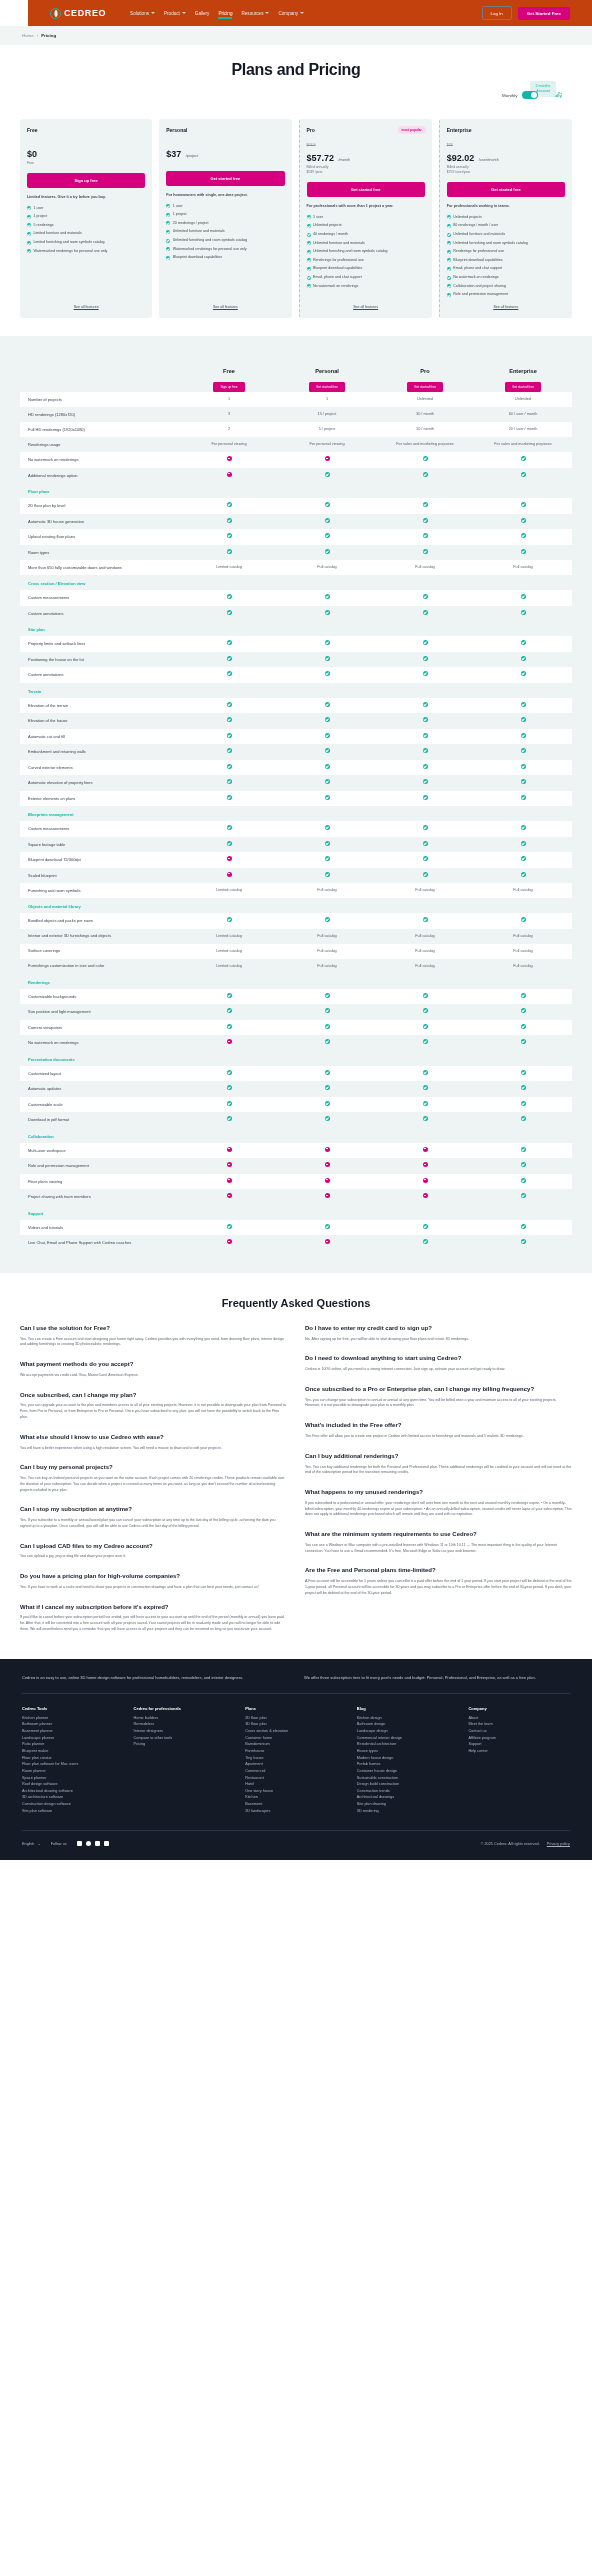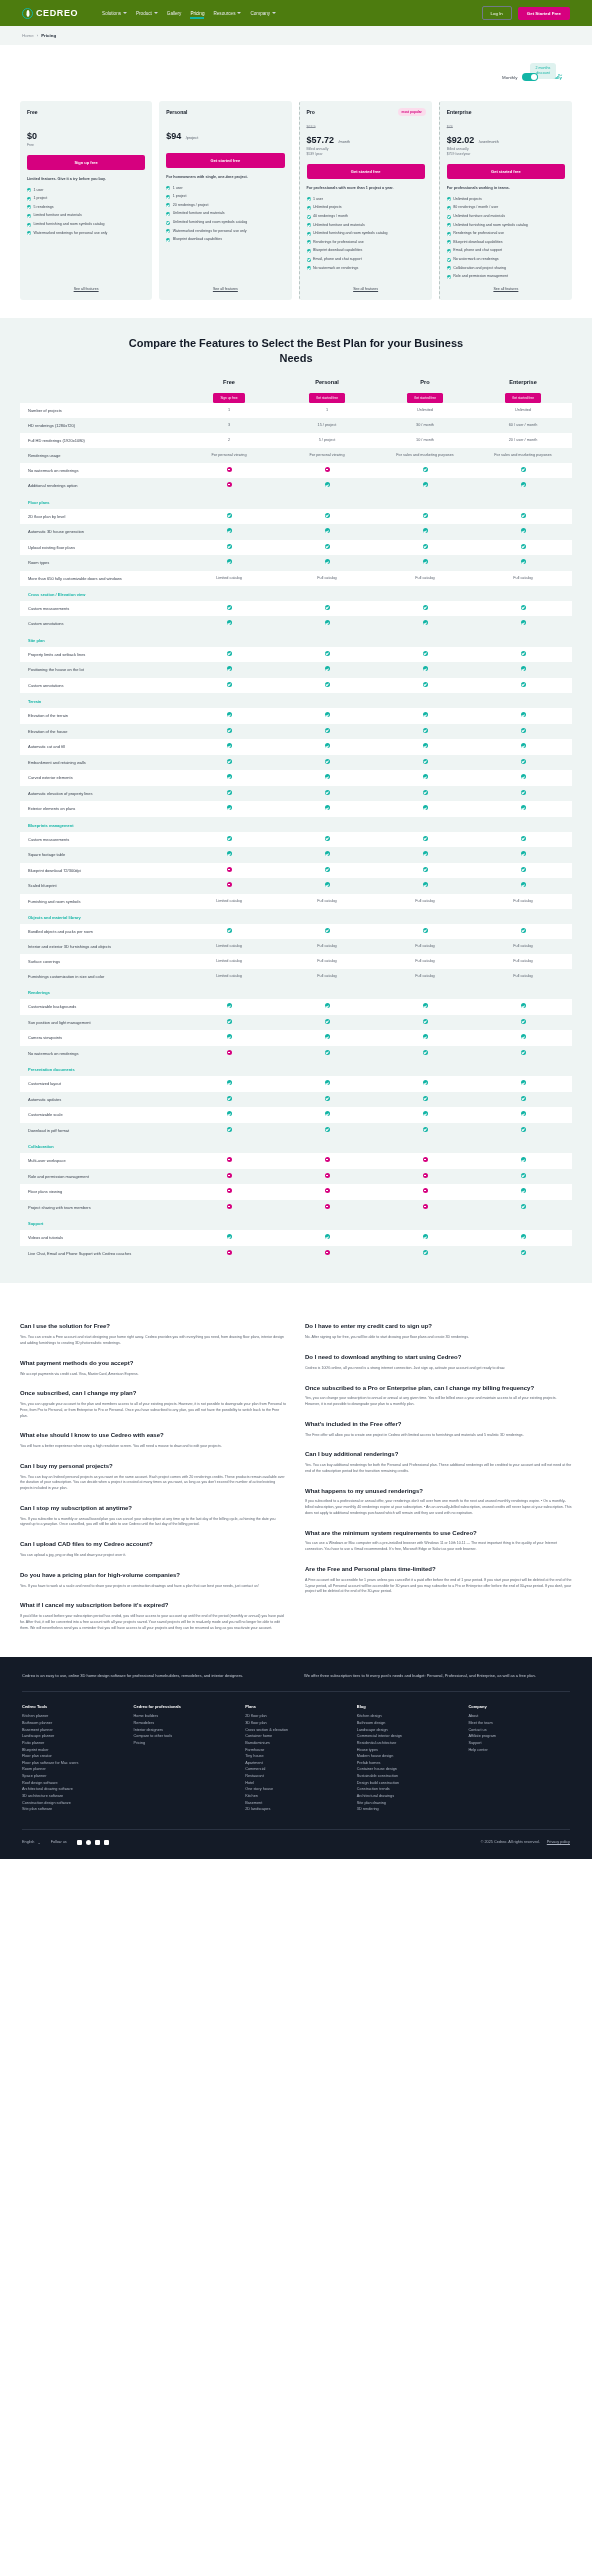--- a/index.html
+++ b/index.html
@@ -5,26 +5,27 @@
   * { box-sizing: border-box; margin: 0; padding: 0; }
   body {
     width: 592px;
     font-family: "Liberation Sans", sans-serif;
     background: #ffffff;
     color: #1b2432;
     -webkit-font-smoothing: antialiased;
   }
   
   .topbar {
-    background: #4d7c0f;
+    background: #c2410c;
     height: 26px;
     display: flex;
     align-items: center;
     padding: 0 22px;
     gap: 10px;
+    margin-left: 28px;
   }
   .logo { display: flex; align-items: center; gap: 3px; }
   .logo-mark {
     width: 11px; height: 11px; border-radius: 50%;
     border: 1.2px solid #13b5a6; position: relative;
   }
   .logo-mark:after{
     content:""; position:absolute; left:50%; top:1.4px; transform:translateX(-50%);
     width:3px;height:7px;background:#fff;border-radius:50% 50% 50% 50%/60% 60% 40% 40%;
   }
@@ -180,20 +181,21 @@
 
 <div class="crumbbar">
   <div class="crumb">
     <span>Home</span>
     <span>›</span>
     <b>Pricing</b>
   </div>
 </div>
 
 <section class="hero">
+  <h1>Plans and Pricing</h1>
   <div class="toggle-wrap">
     <div class="disc-badge">2 months discount</div>
     <span class="disc-arrow">⤶</span>
     <span class="tog-label">Monthly</span>
     <span class="switch"></span>
     <span class="tog-label on">Annually</span>
   </div>
 </section>
 
 <section class="cards" id="cards">
@@ -225,21 +227,21 @@
         </li>
         <li>
           <span class="tick"></span>
           <span>Watermarked renderings for personal use only</span>
         </li>
       </ul>
       <div class="see-all">See all features</div>
     </div>
     <div class="card">
       <div class="card-name">Personal</div>
-      <div class="price-block"><span class="price">$94</span> <span class="per">/project</span></div>
+      <div class="price-block"><span class="price">$37</span> <span class="per">/project</span></div>
       <button class="card-btn">Get started free</button>
       <div class="card-desc">For homeowners with single, one-time project.</div>
       <ul class="feat">
         <li>
           <span class="tick"></span>
           <span>1 user</span>
         </li>
         <li>
           <span class="tick"></span>
           <span>1 project</span>
@@ -358,21 +360,20 @@
         <li>
           <span class="tick"></span>
           <span>Role and permission management</span>
         </li>
       </ul>
       <div class="see-all">See all features</div>
     </div>
   </section>
 
 <section class="compare">
-  <h2>Compare the Features to Select the Best Plan for your Business Needs</h2>
   <div class="tbl">
     <div class="thead" id="thead">
         <div class="cell0"></div>
         <div class="cellp"><div class="plan-h">Free</div><button class="plan-btn">Sign up free</button></div>
         <div class="cellp"><div class="plan-h">Personal</div><button class="plan-btn">Get started free</button></div>
         <div class="cellp"><div class="plan-h">Pro</div><button class="plan-btn">Get started free</button></div>
         <div class="cellp"><div class="plan-h">Enterprise</div><button class="plan-btn">Get started free</button></div>
       </div>
     <div id="tbody">
         <div class="row alt">
@@ -705,20 +706,21 @@
           <div class="cp"><span class="dot no"></span></div>
           <div class="cp"><span class="dot no"></span></div>
           <div class="cp"><span class="dot"></span></div>
           <div class="cp"><span class="dot"></span></div>
         </div>
       </div>
   </div>
 </section>
 
 <section class="faq">
+  <h2>Frequently Asked Questions</h2>
   <div class="faq-grid">
     <div class="faq-col" id="faq-left">
         <div>
           <div class="q">Can I use the solution for Free?</div>
           <div class="a">Yes. You can create a Free account and start designing your home right away. Cedreo provides you with everything you need, from drawing floor plans, interior design and adding furnishings to creating 3D photorealistic renderings.</div>
         </div>
         <div>
           <div class="q">What payment methods do you accept?</div>
           <div class="a">We accept payments via credit card. Visa, MasterCard, American Express.</div>
         </div>

